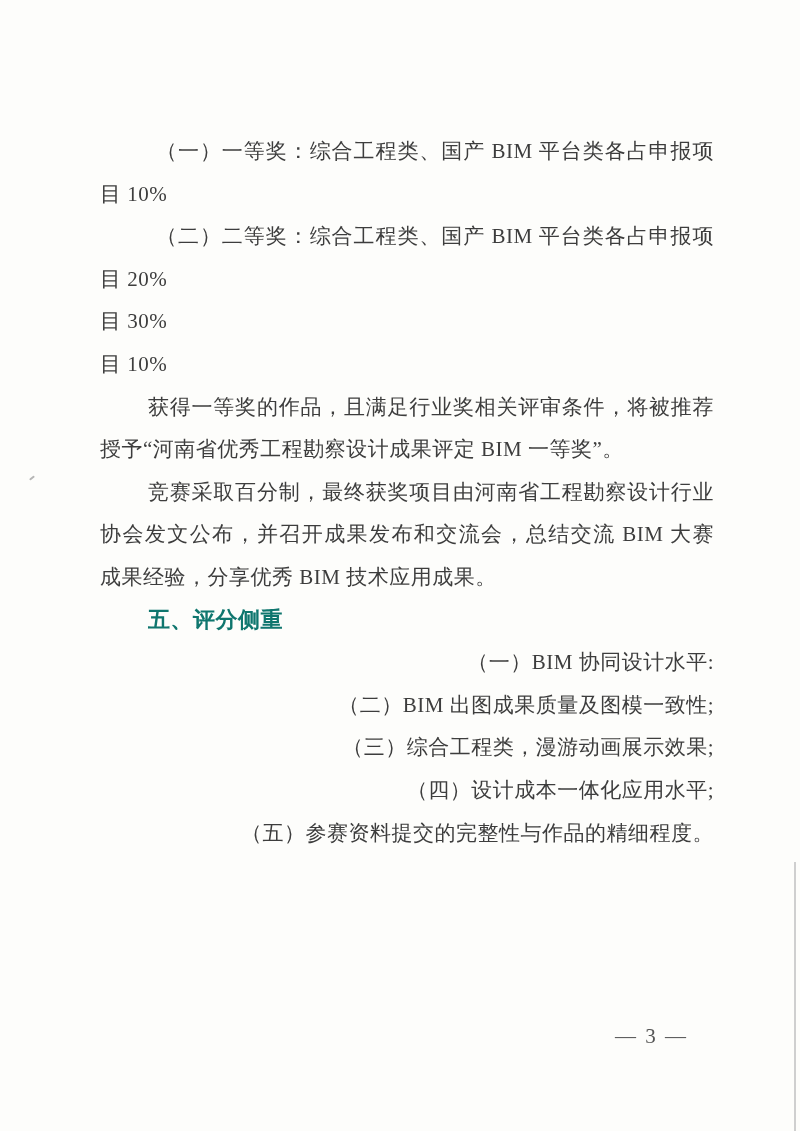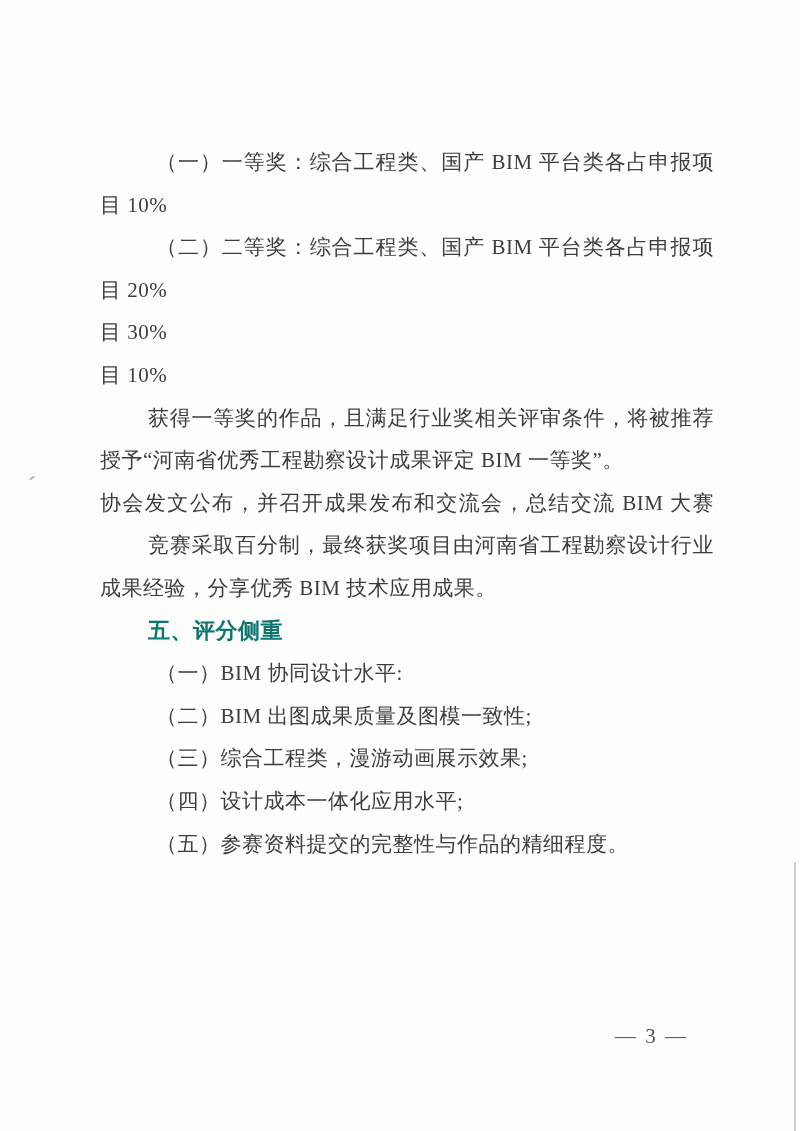--- a/index.html
+++ b/index.html
@@ -14,38 +14,38 @@
     background: #fdfdfb;
     font-family: "Liberation Serif", "DejaVu Serif", serif;
     color: #3d3d3d;
   }
   .page {
     position: absolute;
     inset: 0;
   }
   .text-block {
     position: absolute;
-    top: 141px;
+    top: 130px;
     left: 100px;
     width: 614px;
   }
   .line {
     height: 42.6px;
     line-height: 42.6px;
     font-size: 21px;
     white-space: nowrap;
     letter-spacing: 0.5px;
   }
   
   .jf {
     white-space: normal;
     text-align: justify;
     text-align-last: justify;
   }
-  .ind-lg { text-indent: 56px; }
+  .ind-lg { text-indent: 56px; text-align: right; }
   .ind    { text-indent: 48px; }
   .heading {
     font-family: "Liberation Sans", "DejaVu Sans", sans-serif;
     font-weight: 600;
     font-size: 22px;
     color: #0f766e;
   }
   .footer {
     position: absolute;
     top: 1024px;
@@ -81,22 +81,22 @@
 
   <div class="text-block">
     <div class="line jf ind-lg">（一）一等奖：综合工程类、国产 BIM 平台类各占申报项</div>
     <div class="line">目 10%</div>
     <div class="line jf ind-lg">（二）二等奖：综合工程类、国产 BIM 平台类各占申报项</div>
     <div class="line">目 20%</div>
     <div class="line">目 30%</div>
     <div class="line">目 10%</div>
     <div class="line jf ind">获得一等奖的作品，且满足行业奖相关评审条件，将被推荐</div>
     <div class="line">授予“河南省优秀工程勘察设计成果评定 BIM 一等奖”。</div>
+    <div class="line jf ind">竞赛采取百分制，最终获奖项目由河南省工程勘察设计行业</div>
     <div class="line jf">协会发文公布，并召开成果发布和交流会，总结交流 BIM 大赛</div>
-    <div class="line jf ind">竞赛采取百分制，最终获奖项目由河南省工程勘察设计行业</div>
     <div class="line">成果经验，分享优秀 BIM 技术应用成果。</div>
     <div class="line heading ind">五、评分侧重</div>
     <div class="line ind-lg">（一）BIM 协同设计水平:</div>
     <div class="line ind-lg">（二）BIM 出图成果质量及图模一致性;</div>
     <div class="line ind-lg">（三）综合工程类，漫游动画展示效果;</div>
     <div class="line ind-lg">（四）设计成本一体化应用水平;</div>
     <div class="line ind-lg">（五）参赛资料提交的完整性与作品的精细程度。</div>
   </div>
 
   <div class="footer">— 3 —</div>

